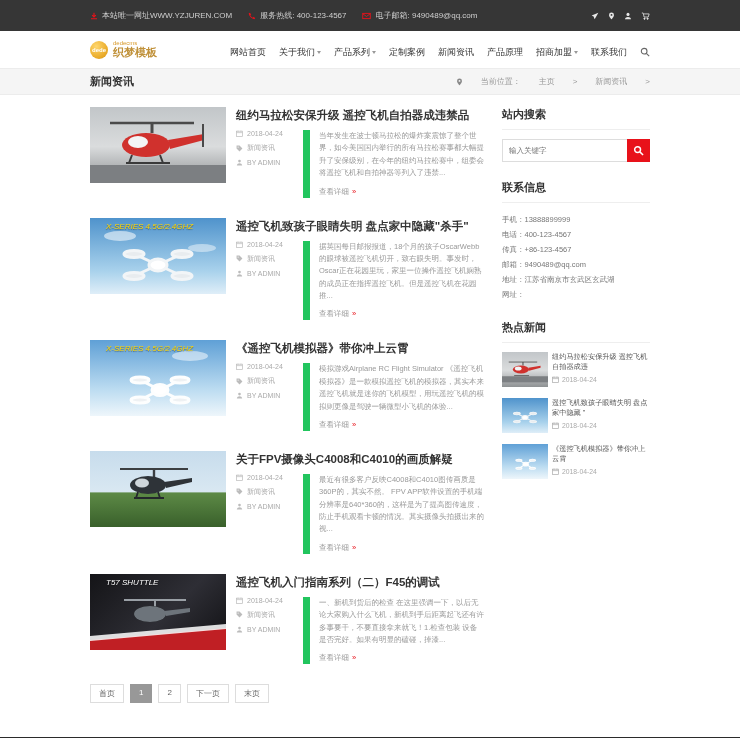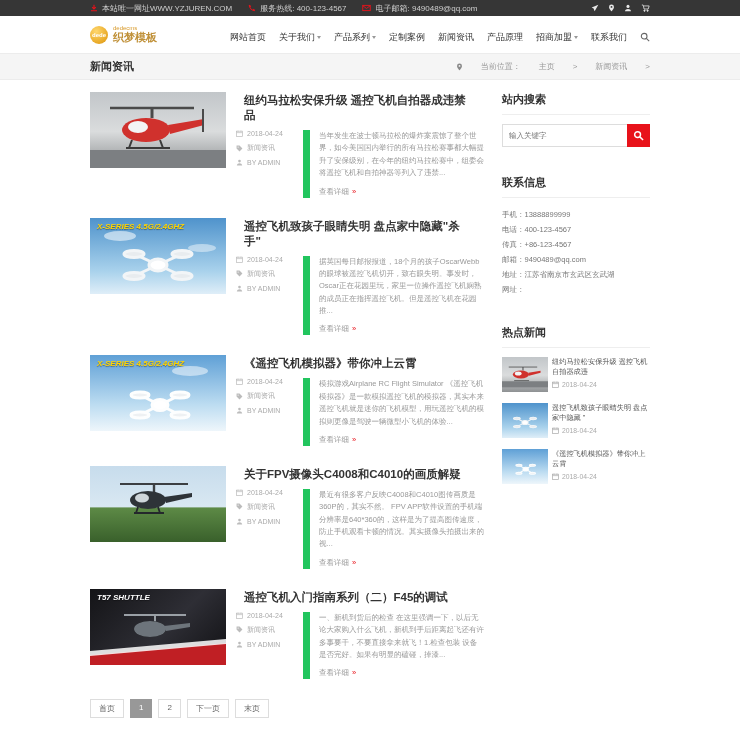--- a/index.html
+++ b/index.html
@@ -5,21 +5,21 @@
   * { box-sizing: border-box; }
   html,body { margin:0; padding:0; }
   body {
     width:740px; background:#fff; color:#333;
     font-family:"Liberation Sans","DejaVu Sans",sans-serif;
   }
   .icon { display:inline-flex; align-items:center; justify-content:center; flex:none; }
   .icon svg { display:block; }
 
   
-  .topbar { background:#363636; height:16px; display:flex; align-items:center; }
+  .topbar { background:#363636; height:31px; display:flex; align-items:center; }
   .topbar-inner { width:560px; margin:0 auto; display:flex; align-items:center; justify-content:space-between; }
   .topbar-left { display:flex; align-items:center; gap:16px; }
   .topbar-item { display:flex; align-items:center; gap:4px; color:#cfcfcf; font-size:8px; cursor:pointer; }
   .topbar-item .icon { color:#e8121a; }
   .topbar-social { display:flex; align-items:center; gap:9px; color:#e9e9e9; }
   .topbar-social .icon { cursor:pointer; }
 
   
   .header { background:#fff; height:37px; display:flex; align-items:center; }
   .header-inner { width:560px; margin:14px auto; display:flex; align-items:flex-end; justify-content:space-between; }
@@ -39,46 +39,46 @@
   .bc-path { font-size:8px; color:#999; display:flex; align-items:center; gap:18px; }
   .bc-path .icon { color:#888; }
   .bc-link { cursor:pointer; }
 
   
   .main { width:560px; margin:12px auto 0; display:flex; gap:18px; }
   .news-col { flex:1; min-width:0; }
   .article { display:flex; gap:10px; margin-bottom:20px; }
   .thumb { width:136px; height:76px; flex:none; position:relative; overflow:hidden; cursor:pointer; }
   .thumb svg.scene-art { position:absolute; inset:0; width:100%; height:100%; }
-  .thumb-label { position:absolute; top:4px; left:7px; font-size:8px; font-weight:bold; font-style:italic; color:#ffd400; text-shadow:0 1px 1px rgba(0,0,0,.4); }
+  .thumb-label { position:absolute; top:4px; left:16px; font-size:8px; font-weight:normal; font-style:italic; color:#ffd400; text-shadow:0 1px 1px rgba(0,0,0,.4); }
   .thumb-label.light { color:#fff; }
   .scene-hangar { background:linear-gradient(180deg,#c2c6c9 0%,#dadcdd 52%,#8e9193 100%); }
   .scene-sky    { background:linear-gradient(180deg,#4f93cc 0%,#a9d2ec 70%,#dfeef8 100%); }
   .scene-sky2   { background:linear-gradient(180deg,#5fa0d6 0%,#bcdcf1 65%,#eef6fb 100%); }
   .scene-field  { background:linear-gradient(180deg,#c7dcec 0%,#d9e8f2 54%,#5d8a46 55%,#39602b 100%); }
   .scene-box    { background:linear-gradient(135deg,#141417 0%,#2e2e35 55%,#101013 100%); }
 
   .article-body { flex:1; min-width:0; }
-  .article-title { font-size:11.5px; font-weight:bold; color:#333; margin:1px 8px 7px; cursor:pointer; }
+  .article-title { font-size:11.5px; font-weight:bold; color:#333; margin:1px 0 7px; cursor:pointer; }
   .article-cols { display:flex; gap:9px; }
   .meta { width:58px; flex:none; display:flex; flex-direction:column; gap:6px; font-size:7px; color:#aaa; }
   .meta-row { display:flex; align-items:center; gap:4px; }
   .meta-row .icon { color:#bbb; }
   .excerpt-wrap { flex:1; min-width:0; border-left:7px solid #22c55e; padding-left:9px; }
   .excerpt { font-size:7.5px; color:#999; line-height:1.65; margin:0; }
   .more { margin-top:6px; font-size:7.5px; color:#999; cursor:pointer; display:inline-flex; gap:3px; }
   .more .arr { color:#e8121a; }
 
   .pagination { display:flex; gap:6px; margin:20px 0 26px; }
   .page-btn { border:1px solid #ddd; background:#fff; color:#666; font-size:8px; padding:3px 8px; cursor:pointer; }
   .page-btn.active { background:#989898; border-color:#989898; color:#fff; }
 
   
   .sidebar { width:148px; flex:none; }
-  .side-section { margin-bottom:28px; }
+  .side-section { margin-bottom:18px; }
   .side-title { font-size:11px; font-weight:bold; color:#333; margin:0 0 9px; padding-bottom:7px; border-bottom:1px solid #eee; }
   .search-row { display:flex; }
   .search-input { flex:1; min-width:0; border:1px solid #ddd; border-right:none; font-size:7.5px; padding:5px 6px; outline:none; color:#333; font-family:inherit; }
   .search-btn { width:23px; height:23px; border:none; background:#e8121a; color:#fff; cursor:pointer; display:flex; align-items:center; justify-content:center; padding:0; }
   .contact-lines { font-size:7.5px; color:#777; line-height:2.0; }
   .hot-item { display:flex; gap:4px; margin-bottom:11px; cursor:pointer; }
   .hot-thumb { width:46px; height:35px; flex:none; position:relative; overflow:hidden; }
   .hot-thumb svg.scene-art { position:absolute; inset:0; width:100%; height:100%; }
   .hot-info { flex:1; min-width:0; }
   .hot-title { font-size:7.2px; color:#555; line-height:1.45; margin-bottom:3px; }

